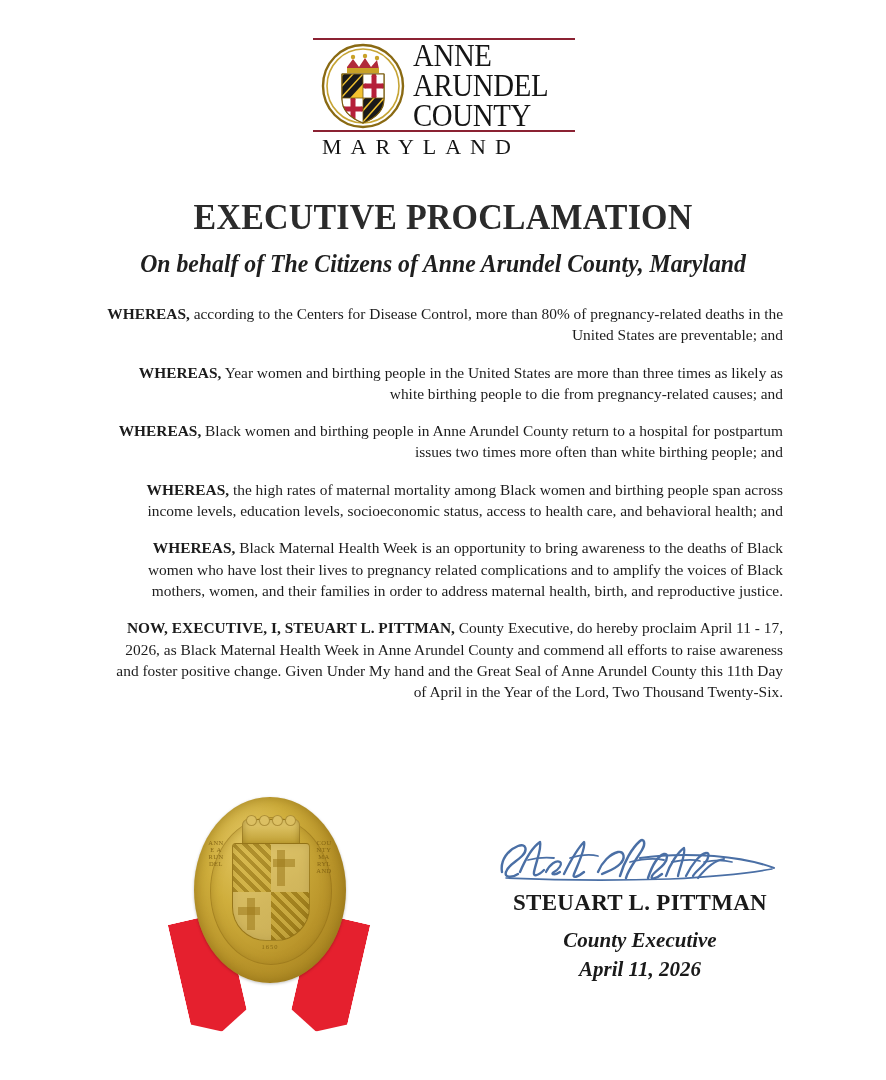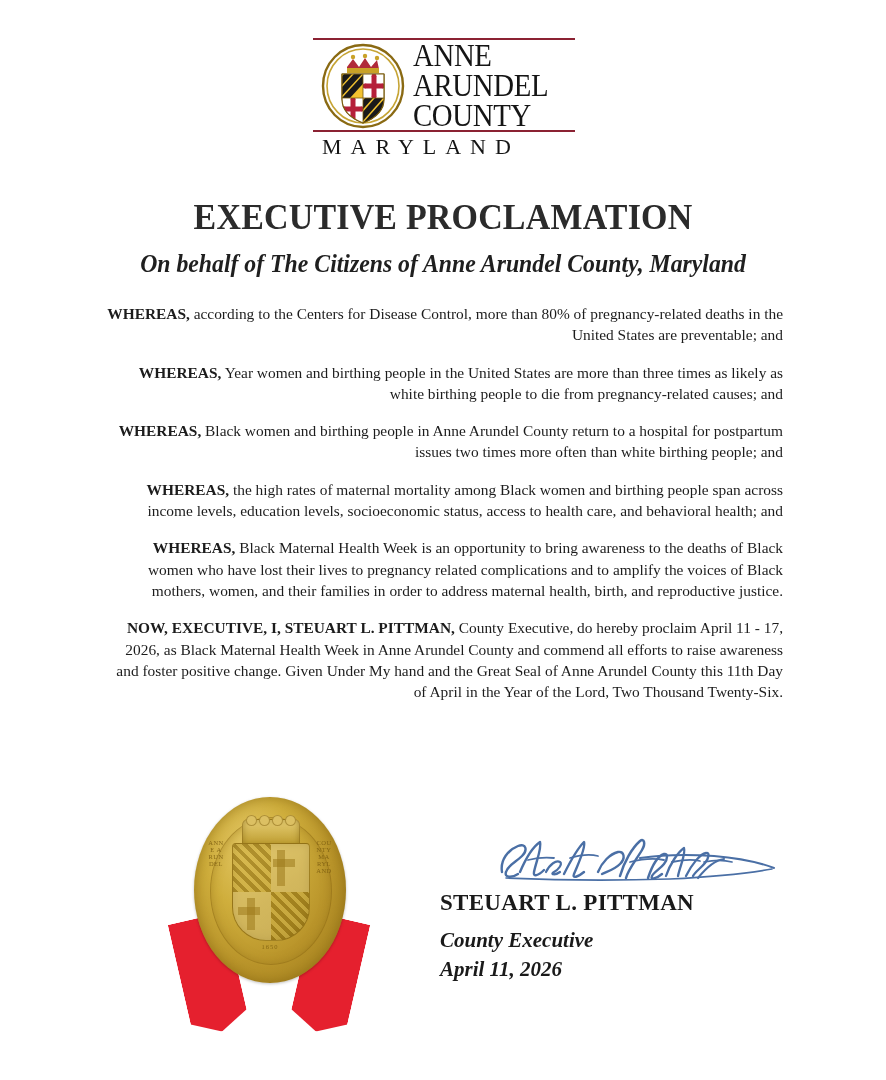--- a/index.html
+++ b/index.html
@@ -207,20 +207,21 @@
     font-size: 6.5px;
     letter-spacing: 1px;
     color: rgba(122,92,14,.8);
   }
 
   #sig-block {
     position: absolute;
     left: 440px;
     top: 832px;
     width: 400px;
+    text-align: center;
   }
   #signature-svg { display: block; margin: 0 auto; }
   #sig-name {
     font-size: 23px;
     font-weight: bold;
     letter-spacing: 0.3px;
     color: #1a1a1a;
     margin-top: 2px;
   }
   #sig-role {

